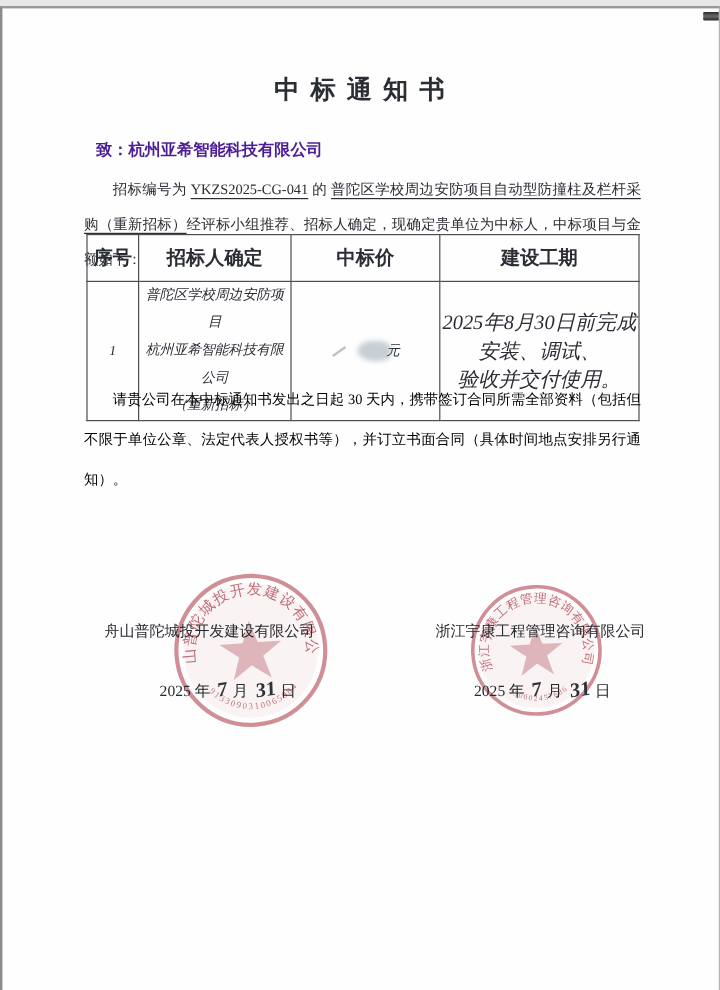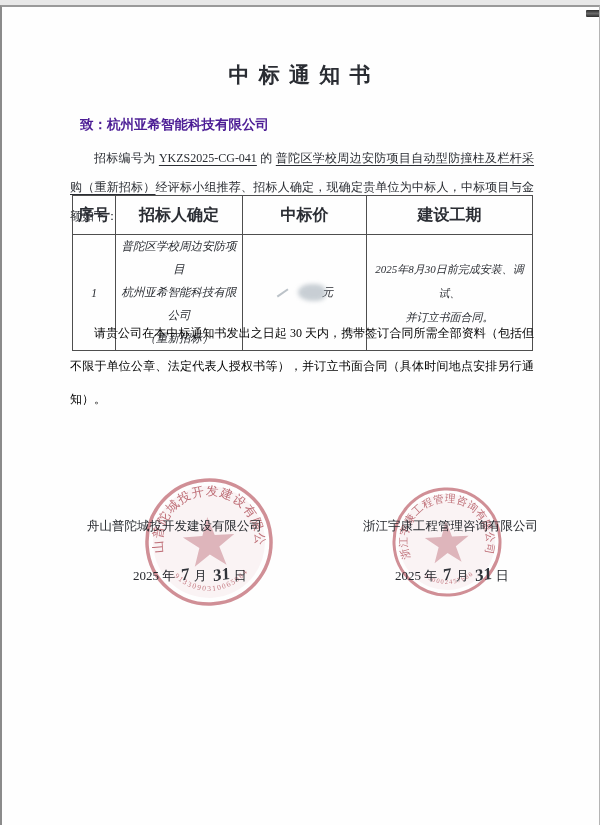--- a/index.html
+++ b/index.html
@@ -43,21 +43,21 @@
     border:1px solid #4e4e4e; text-align:center; vertical-align:middle;
     padding:0;
   }
   .award-table th { font-weight:bold; font-size:16px; height:38px; }
   .award-table td { height:69px;font-style:italic; }
   .col-no { width:43px; }
   .col-project { width:127px; }
   .col-price { width:124px; }
   .col-duration { width:166px; }
   .cell-line { line-height:23px; }
-  .duration-line { line-height:24px; font-size:11px; }
+  .duration-line { line-height:24px; font-size:17px; }
   .price-wrap { display:flex; align-items:center; justify-content:center; }
   .price-slash {
     width:13px; height:1.5px; background:#97a1ab; opacity:.65;
     transform:rotate(-35deg); margin-right:9px;
   }
   .price-blob {
     width:28px; height:17px; background:#93a0ab; opacity:.5;
     filter:blur(2px); border-radius:55% 45% 40% 60%;
     margin-right:-4px;
   }
@@ -124,21 +124,21 @@
         </td>
         <td>
           <div class="price-wrap">
             <span class="price-slash"></span>
             <span class="price-blob"></span>
             <span>元</span>
           </div>
         </td>
         <td>
           <div class="duration-line">2025年8月30日前完成安装、调试、</div>
-          <div class="duration-line">并订立书面合同。</div>
+          <div class="duration-line">验收并交付使用。</div>
         </td>
       </tr>
     </tbody>
   </table>
 
   <p class="para para-contract">请贵公司在本中标通知书发出之日起 30 天内，携带签订合同所需全部资料（包括但不限于单位公章、法定代表人授权书等），并订立书面合同（具体时间地点安排另行通知）。</p>
 
   <div class="seal left">
     <svg width="136" height="136" viewBox="0 0 136 136">
       <circle cx="68" cy="68" r="62" fill="none" stroke="#c4737c" stroke-width="3.5" opacity="0.8"></circle>

